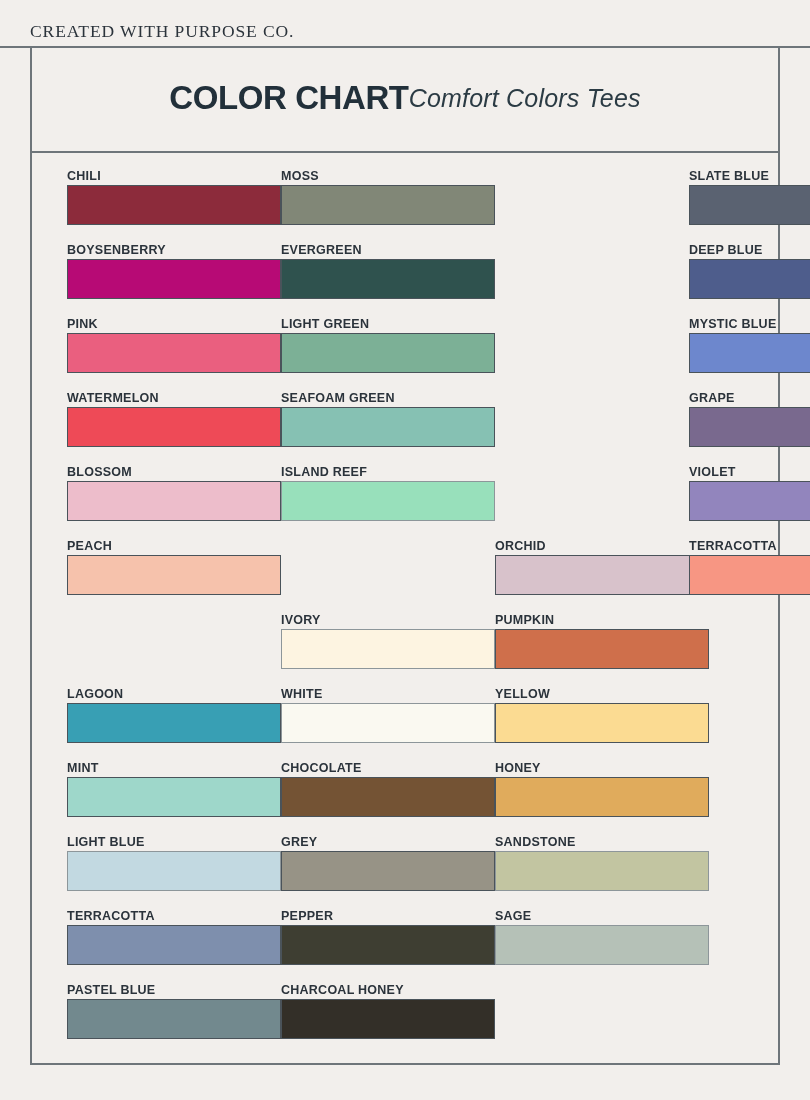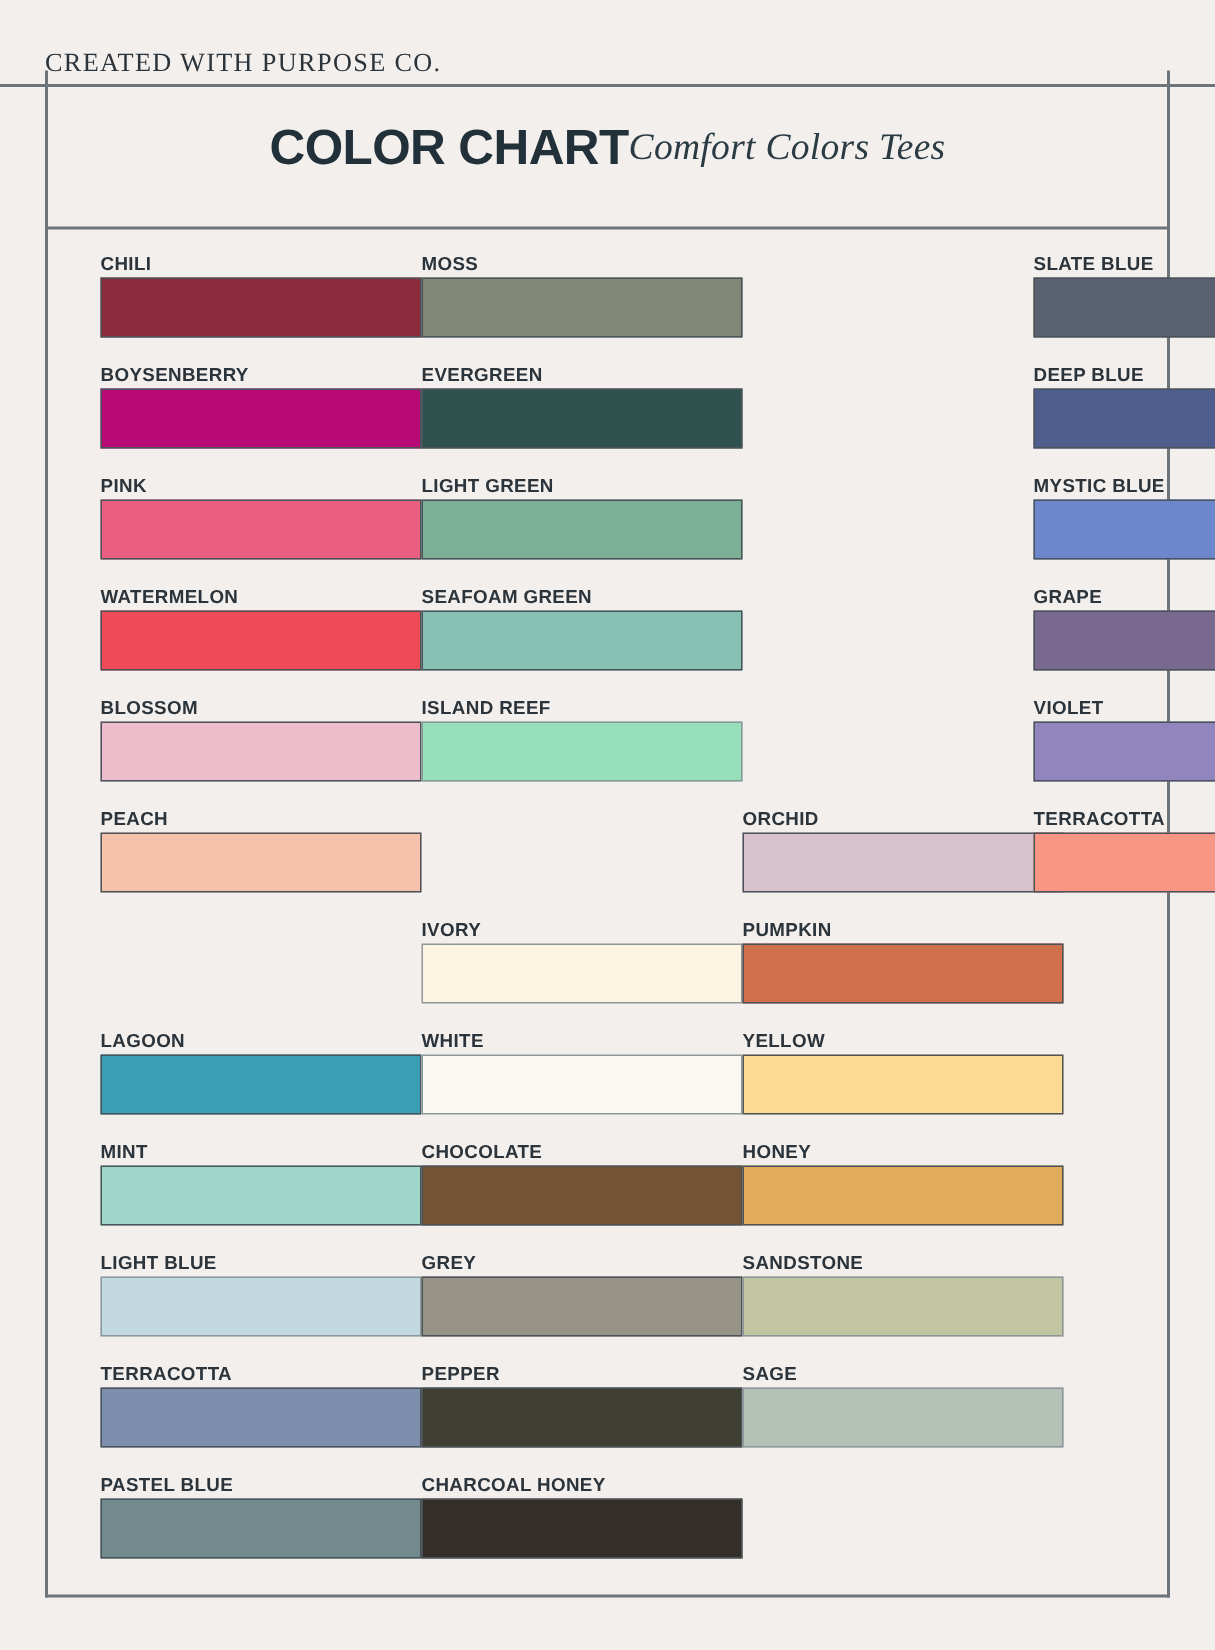--- a/index.html
+++ b/index.html
@@ -19,21 +19,21 @@
     width: 810px;
     height: 1100px;
     background: #f2efec;
     box-sizing: border-box;
   }
 
   
   .brand-bar {
     position: absolute;
     left: 0;
-    top: 10px;
+    top: 0;
     width: 720px;
     height: 47px;
     box-sizing: border-box;
     text-align: center;
   }
   .brand-name {
     position: absolute;
     left: 30px;
     top: 21px;
     font-family: "Liberation Serif", serif;
@@ -79,21 +79,21 @@
   .title-main {
     font-family: "Liberation Sans", sans-serif;
     font-weight: bold;
     font-size: 33px;
     letter-spacing: -0.4px;
     color: #22303a;
     line-height: 1.05;
     margin-bottom: 2px;
   }
   .title-sub {
-    font-family: Liberation Serif, serif;
+    font-family: Liberation Sans, sans-serif;
     font-style: italic;
     font-size: 25px;
     color: #2b3b44;
     line-height: 1.1;
     letter-spacing: 0.2px;
   }
 
   
   .swatch-grid {
     position: absolute;

